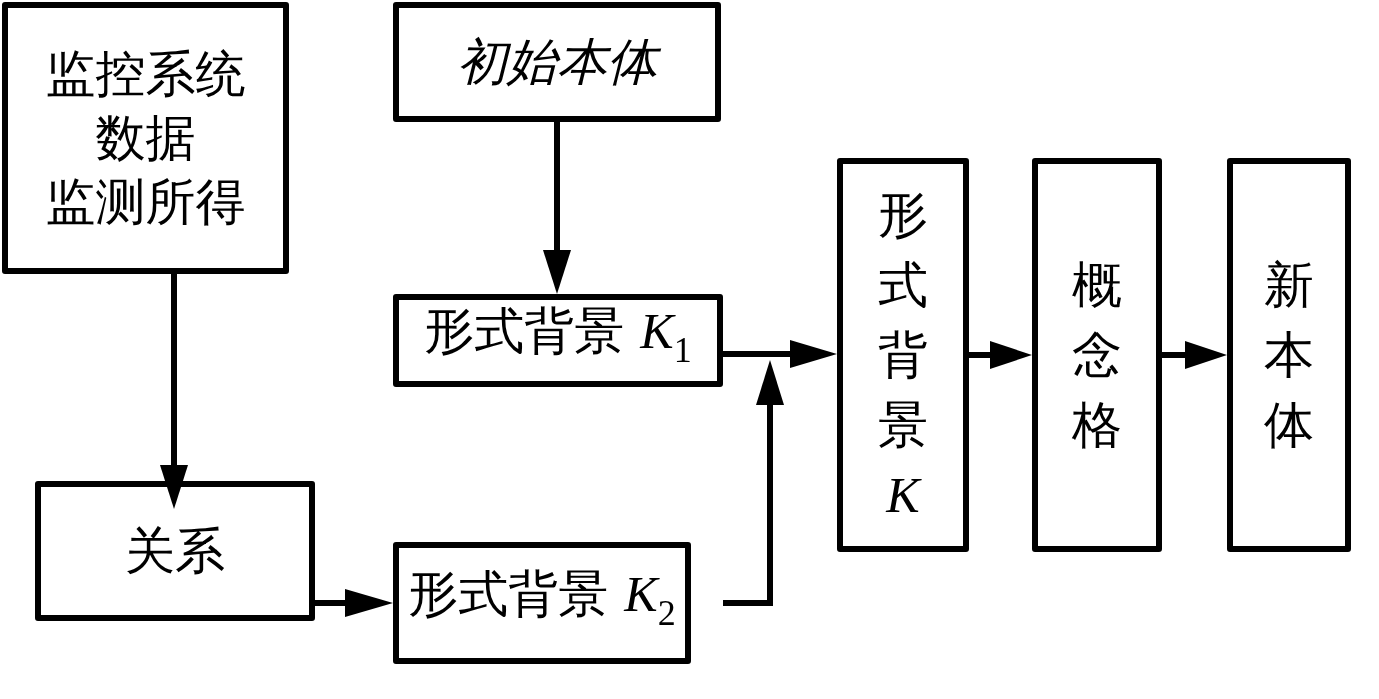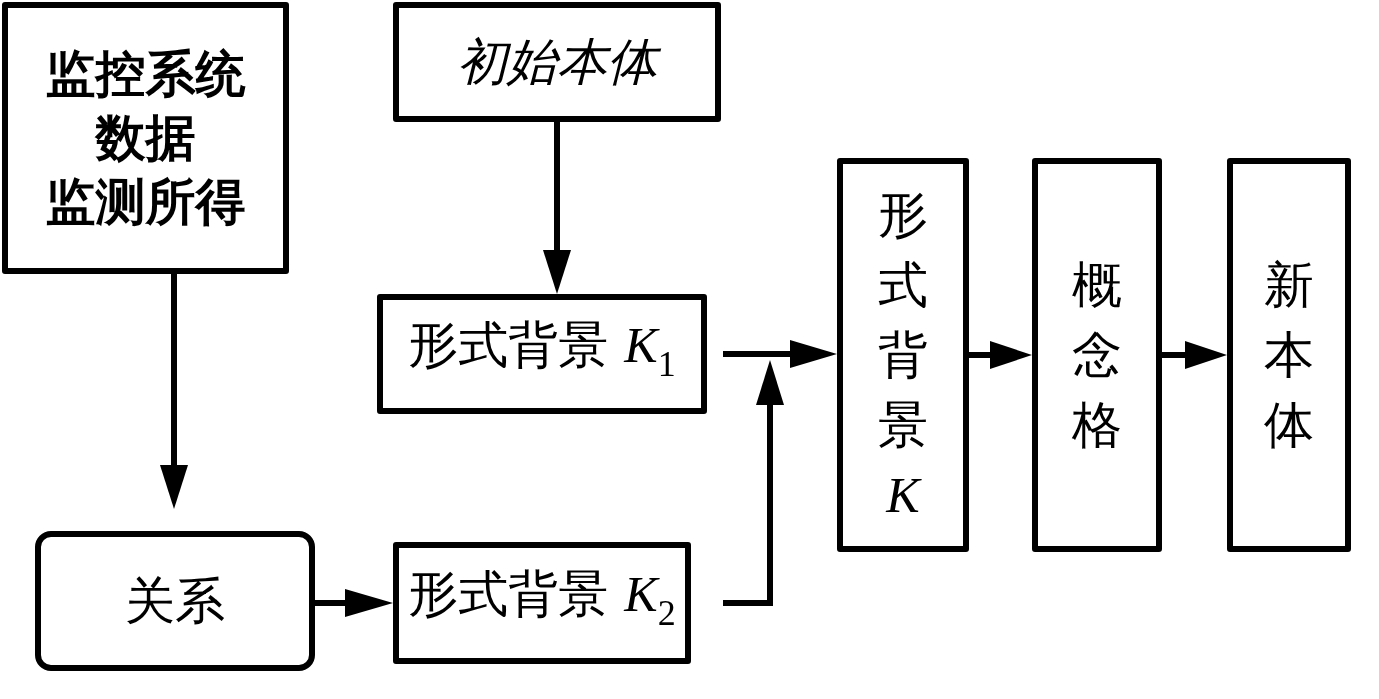--- a/index.html
+++ b/index.html
@@ -10,38 +10,38 @@
          text-align:center; font-size:50px; line-height:64px; }
   .vert { flex-direction:column; line-height:70px; }
   .vert span { display:block; }
   .k { font-family:"Liberation Serif", "DejaVu Serif", serif; font-style:italic; }
   .sub { font-family:"Liberation Serif", "DejaVu Serif", serif; font-style:normal; font-size:36px; vertical-align:-14px; }
   svg { position:absolute; left:0; top:0; }
 </style>
 </head>
 <body>
 
-<div class="box" style="left:2px; top:2px; width:287px; height:272px; flex-direction:column;font-weight:bold;">
+<div class="box" style="left:2px; top:2px; width:287px; height:272px; flex-direction:column;">
   <span>监控系统</span>
   <span>数据</span>
   <span>监测所得</span>
 </div>
 
 <div class="box" style="left:393px; top:2px; width:328px; height:120px;font-style:italic;">
   <span>初始本体</span>
 </div>
 
-<div class="box" style="left:377px; top:294px; width:330px; height:120px;">
+<div class="box" style="left:393px; top:294px; width:330px; height:93px;">
   <span>
     <span>形式背景</span>
     <span class="k">K</span><span class="sub">1</span>
   </span>
 </div>
 
-<div class="box" style="left:35px; top:531px; width:280px; height:140px; flex-direction:column;border-radius:16px;">
+<div class="box" style="left:35px; top:481px; width:280px; height:140px; flex-direction:column;">
   <span>关系</span>
 </div>
 
 <div class="box" style="left:393px; top:542px; width:298px; height:122px;">
   <span>
     <span>形式背景</span>
     <span class="k">K</span><span class="sub">2</span>
   </span>
 </div>
 

